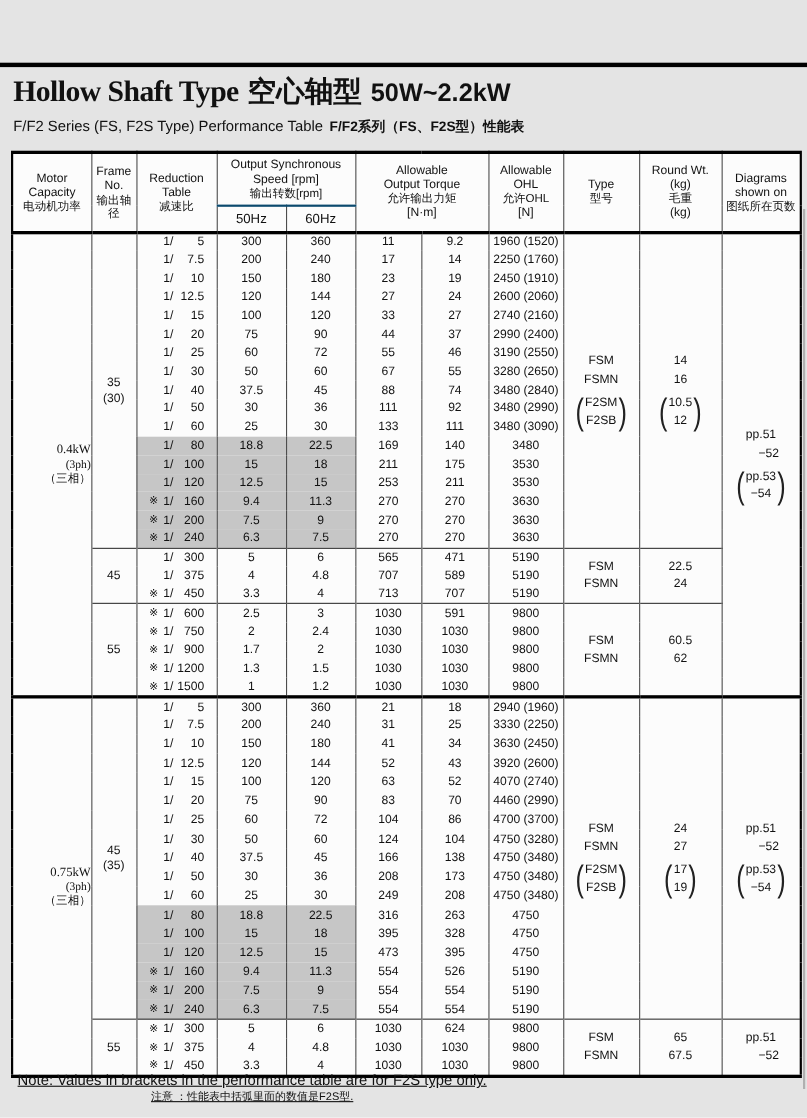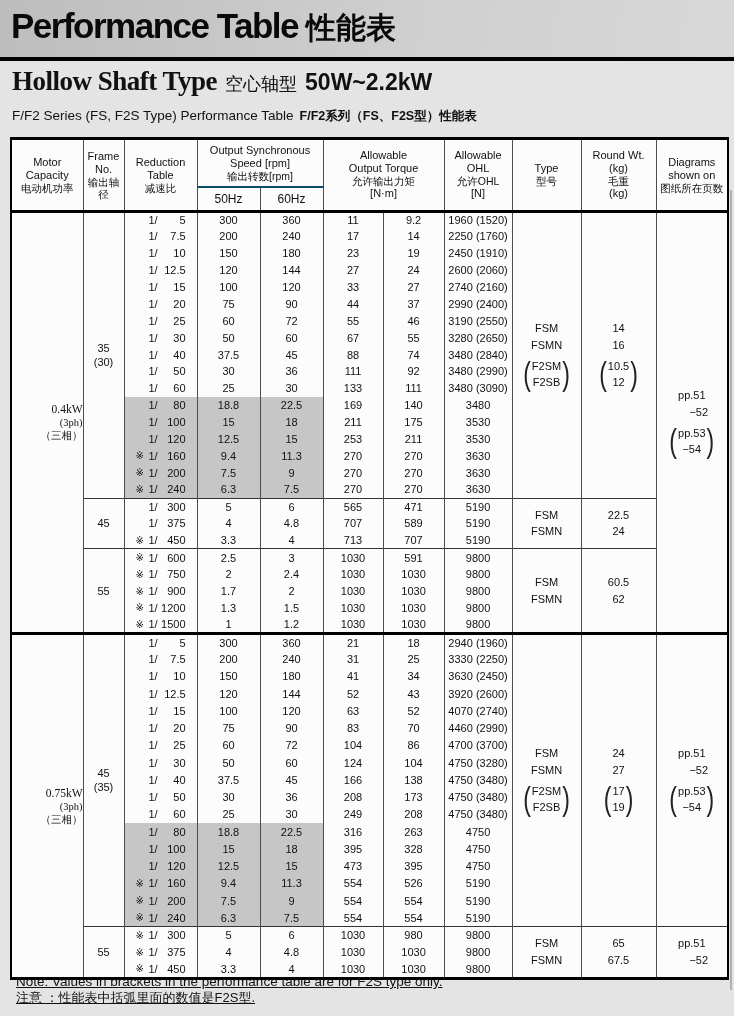--- a/index.html
+++ b/index.html
@@ -5,21 +5,21 @@
   html,body{margin:0;padding:0;}
   body{width:734px;height:1016px;background:#e4e4e4;font-family:"Liberation Sans","DejaVu Sans",sans-serif;color:#111;position:relative;overflow:hidden;}
   .page{position:absolute;inset:0;}
   
   .title-band{position:absolute;top:0;left:0;width:734px;height:57px;background:linear-gradient(100deg,#bdbdbd 0%,#cfcfcf 55%,#d8d8d8 100%);}
   .title-band .t-en{position:absolute;left:11px;top:6px;font-size:35px;font-weight:bold;letter-spacing:-1.5px;color:#0a0a0a;}
   .title-band .t-cn{font-size:30px;letter-spacing:0;margin-left:8px;}
   .black-bar{position:absolute;top:57px;left:0;width:734px;height:4px;background:#000;}
   .subtitle{position:absolute;top:66px;left:12px;white-space:nowrap;}
   .subtitle .s-en{font-size:27px;font-weight:bold;letter-spacing:-0.5px;font-family:Liberation Serif, serif;}
-  .subtitle .s-cn{font-size:18px;font-weight:normal;margin-left:8px;}
+  .subtitle .s-cn{font-size:26px;font-weight:bold;margin-left:8px;}
   .subtitle .s-range{font-size:23px;font-weight:bold;margin-left:8px;}
   .series{position:absolute;top:106px;left:12px;white-space:nowrap;}
   .series .se-en{font-size:13.5px;font-weight:normal;}
   .series .se-cn{font-size:12.5px;font-weight:bold;margin-left:6px;}
   
   table.perf{position:absolute;top:137px;left:10px;width:717px;border-collapse:collapse;table-layout:fixed;background:#fcfcfc;font-size:11px;}
   table.perf{border:2px solid #000;border-top:3px solid #000;border-bottom:3px solid #000;}
   th,td{border-left:1px solid #4d4d4d;padding:0;vertical-align:middle;font-weight:normal;}
   thead th{font-size:11px;}
   tr.h1{height:39px;} tr.h2{height:24px;}
@@ -48,31 +48,28 @@
   .rd{width:28px;text-align:right;}
   td.typec,td.wtc,td.diagc{text-align:center;}
   .line{line-height:16.5px;}
   .pgroup{display:flex;align-items:center;justify-content:center;margin-top:5px;}
   .paren{font-size:23px;font-weight:200;transform:scaleY(1.45);color:#222;padding:0 1px;}
   .pcol .line{line-height:16px;}
   .dash-line{padding-left:14px;}
   
   .note{position:absolute;top:974px;left:16px;text-decoration:underline;}
   .note .n-en{font-size:13.5px;line-height:16px;}
-  .note .n-cn{font-size:13px;line-height:15px;}
+  .note .n-cn{font-size:10px;line-height:15px;text-align:center;}
   .page-edge{position:absolute;top:190px;right:2px;width:2px;height:800px;background:#b0b0b0;}
 </style>
 </head>
 <body>
 
 <div class="page">
 
-  <div class="title-band">
-    <div class="t-en"><span>Performance Table</span><span class="t-cn">性能表</span></div>
-  </div>
   <div class="black-bar"></div>
 
   <div class="subtitle">
     <span class="s-en">Hollow Shaft Type</span><span class="s-cn">空心轴型</span><span class="s-range">50W~2.2kW</span>
   </div>
 
   <div class="series">
     <span class="se-en">F/F2 Series (FS, F2S Type) Performance Table</span><span class="se-cn">F/F2系列（FS、F2S型）性能表</span>
   </div>
 
@@ -879,21 +876,21 @@
           <td class="ratio bt">
             <div class="rwrap">
               <span class="star">※</span>
               <span class="rp">1/</span>
               <span class="rd">300</span>
             </div>
           </td>
           <td class="num bt">5</td>
           <td class="num bt">6</td>
           <td class="num bt">1030</td>
-          <td class="num bt">980</td>
+          <td class="num bt">624</td>
           <td class="num bt">9800</td>
           <td class="typec bt" rowspan="3">
             <div class="line">FSM</div>
             <div class="line">FSMN</div>
           </td>
           <td class="wtc bt" rowspan="3">
             <div class="line">65</div>
             <div class="line">67.5</div>
           </td>
           <td class="diagc bt" rowspan="3">

